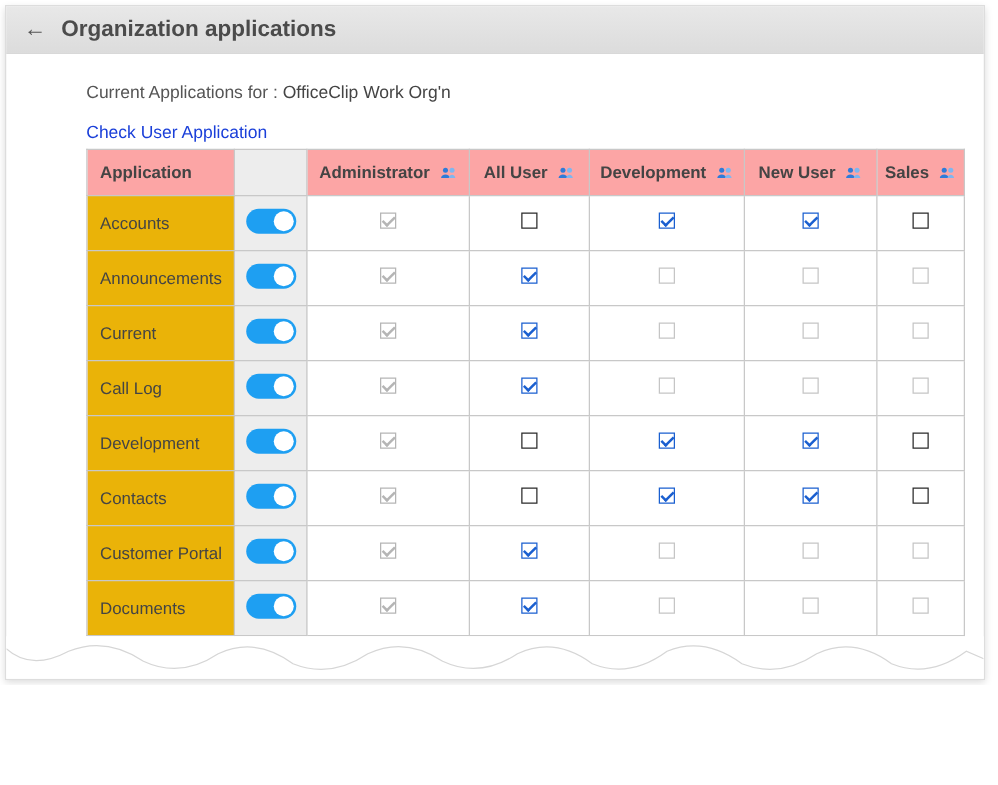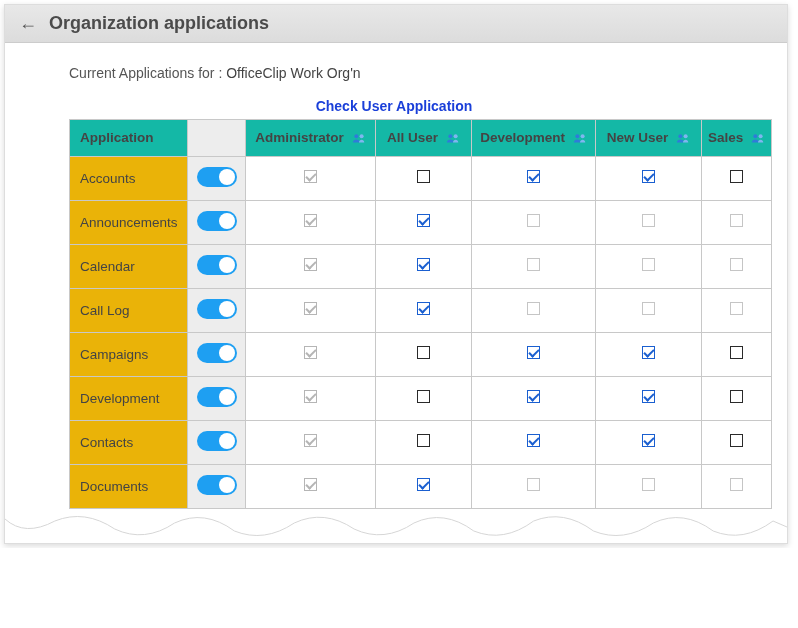--- a/index.html
+++ b/index.html
@@ -47,44 +47,43 @@
   }
   .current-for .org {
     color: #444;
   }
   .desc {
     font-size: 13.5px;
     color: #444;
     margin-bottom: 22px;
   }
   .link-row {
-    text-align: center;
+    text-align: left;
     padding-right: 40px;
     margin-bottom: 4px;
-    font-weight: bold;
   }
   .link {
     color: #1a3fd9;
     font-size: 14px;
     cursor: pointer;
   }
   table {
     border-collapse: collapse;
     width: 100%;
     table-layout: fixed;
   }
   th, td {
     border: 1px solid #c8c8c8;
     text-align: center;
     padding: 10px 6px;
     font-size: 13.5px;
     color: #444;
   }
   th {
-    background: #14b8a6;
+    background: #fca5a5;
     font-weight: 600;
     white-space: nowrap;
   }
   th.app-col, td.app-col {
     text-align: left;
     padding-left: 10px;
     width: 118px;
   }
   th.toggle-col, td.toggle-col {
     width: 58px;
@@ -260,63 +259,63 @@
           <tr>
             <td class="app-col">Announcements</td>
             <td class="toggle-col"><span class="toggle"><span class="knob"></span></span></td>
             <td><span class="cb checked-grey"></span></td>
             <td><span class="cb checked-blue"></span></td>
             <td><span class="cb empty-grey"></span></td>
             <td><span class="cb empty-grey"></span></td>
             <td><span class="cb empty-grey"></span></td>
           </tr>
           <tr>
-            <td class="app-col">Calendar</td>
+            <td class="app-col">Current</td>
             <td class="toggle-col"><span class="toggle"><span class="knob"></span></span></td>
             <td><span class="cb checked-grey"></span></td>
             <td><span class="cb checked-blue"></span></td>
             <td><span class="cb empty-grey"></span></td>
             <td><span class="cb empty-grey"></span></td>
             <td><span class="cb empty-grey"></span></td>
           </tr>
           <tr>
             <td class="app-col">Call Log</td>
             <td class="toggle-col"><span class="toggle"><span class="knob"></span></span></td>
             <td><span class="cb checked-grey"></span></td>
             <td><span class="cb checked-blue"></span></td>
             <td><span class="cb empty-grey"></span></td>
             <td><span class="cb empty-grey"></span></td>
             <td><span class="cb empty-grey"></span></td>
           </tr>
           <tr>
-            <td class="app-col">Campaigns</td>
-            <td class="toggle-col"><span class="toggle"><span class="knob"></span></span></td>
-            <td><span class="cb checked-grey"></span></td>
-            <td><span class="cb empty-black"></span></td>
-            <td><span class="cb checked-blue"></span></td>
-            <td><span class="cb checked-blue"></span></td>
-            <td><span class="cb empty-black"></span></td>
-          </tr>
-          <tr>
             <td class="app-col">Development</td>
             <td class="toggle-col"><span class="toggle"><span class="knob"></span></span></td>
             <td><span class="cb checked-grey"></span></td>
             <td><span class="cb empty-black"></span></td>
             <td><span class="cb checked-blue"></span></td>
             <td><span class="cb checked-blue"></span></td>
             <td><span class="cb empty-black"></span></td>
           </tr>
           <tr>
             <td class="app-col">Contacts</td>
             <td class="toggle-col"><span class="toggle"><span class="knob"></span></span></td>
             <td><span class="cb checked-grey"></span></td>
             <td><span class="cb empty-black"></span></td>
             <td><span class="cb checked-blue"></span></td>
             <td><span class="cb checked-blue"></span></td>
             <td><span class="cb empty-black"></span></td>
+          </tr>
+          <tr>
+            <td class="app-col">Customer Portal</td>
+            <td class="toggle-col"><span class="toggle"><span class="knob"></span></span></td>
+            <td><span class="cb checked-grey"></span></td>
+            <td><span class="cb checked-blue"></span></td>
+            <td><span class="cb empty-grey"></span></td>
+            <td><span class="cb empty-grey"></span></td>
+            <td><span class="cb empty-grey"></span></td>
           </tr>
           <tr>
             <td class="app-col">Documents</td>
             <td class="toggle-col"><span class="toggle"><span class="knob"></span></span></td>
             <td><span class="cb checked-grey"></span></td>
             <td><span class="cb checked-blue"></span></td>
             <td><span class="cb empty-grey"></span></td>
             <td><span class="cb empty-grey"></span></td>
             <td><span class="cb empty-grey"></span></td>
           </tr>

